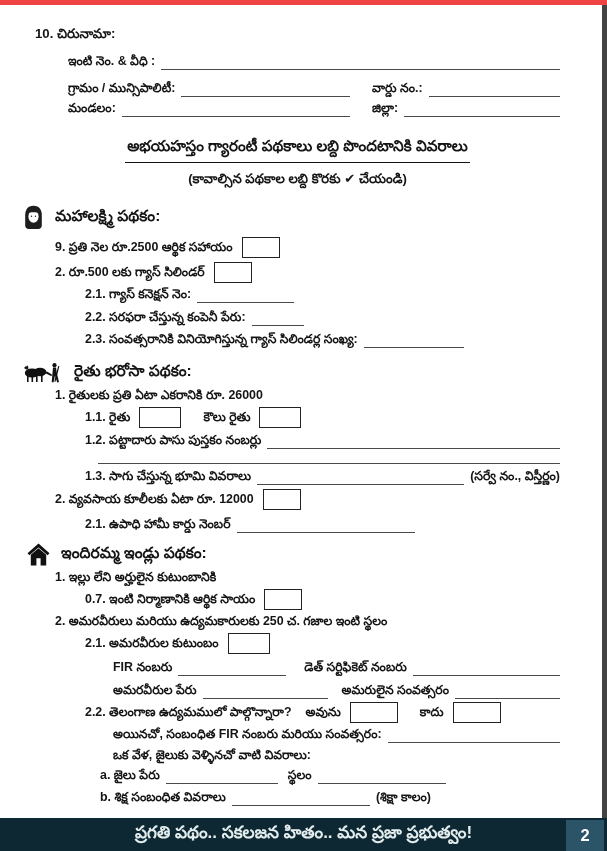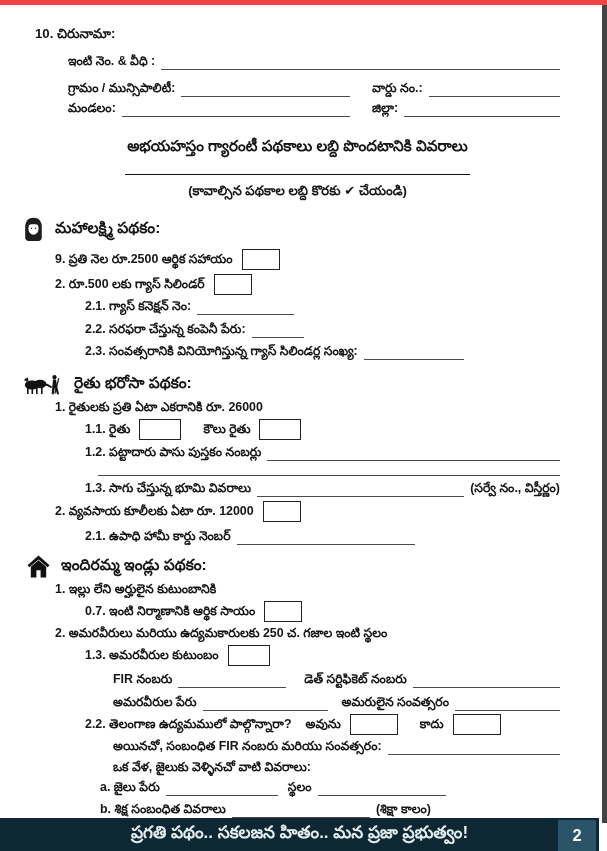--- a/index.html
+++ b/index.html
@@ -46,34 +46,34 @@
   .mt6{margin-top:6px}.mt8{margin-top:3px}.mt10{margin-top:10px}
   .mt11{margin-top:11px}.mt14{margin-top:14px}.mt16{margin-top:16px}
 
   .addr-title { font-size: 13.2px; }
   .addr-grid { display: flex; }
   .addr-left { display: flex; align-items: flex-end; width: 282px; margin-right: 22px; }
   .addr-right { display: flex; align-items: flex-end; flex: 1; }
   .addr-indent { margin-left: 33px; }
 
   .main-title { text-align: center; font-size: 15.2px; margin-top: 20px; }
-  .main-title span { display: inline-block; border-bottom: 1.6px solid #111; padding: 0 2px 16px; text-align: center; }
+  .main-title span { display: inline-block; border-bottom: 1.6px solid #111; padding: 0 2px 4px; text-align: center; }
   .sub-title { text-align: center; font-size: 13.2px; margin-top: 8px; }
 
   .scheme-hdr { display: flex; align-items: center; font-size: 15.5px; }
   .scheme-hdr .icon { flex: none; display: inline-flex; margin-right: 11px; margin-left: -12px; }
   .scheme-hdr.house .icon { margin-left: -8px; }
 
   .line-full { margin-left: 63px; border-bottom: 1.5px solid #4a4a4a; height: 0; }
 
   .hint { margin-left: 6px; flex: none; }
   .lbl2 { margin-left: 14px; }
 
   .footer {
-    position: absolute; left: 0; right: 8px; bottom: 0; height: 33px;
+    position: absolute; left: 0; right: 0; bottom: 0; height: 33px;
     background: #0d2833; color: #e3edee;
     display: flex; align-items: center; justify-content: center;
     font-size: 17px;
   }
   .pagenum {
     position: absolute; right: 3px; top: 2px; bottom: 0; width: 38px;
     background: #2b5468; color: #ffffff;
     display: flex; align-items: center; justify-content: center;
     font-size: 16.5px;
   }
@@ -212,21 +212,21 @@
       <span>1. ఇల్లు లేని అర్హులైన కుటుంబానికి</span>
     </div>
     <div class="row cbrow mt2 ind2">
       <span>0.7. ఇంటి నిర్మాణానికి ఆర్థిక సాయం</span>
       <span class="cb"></span>
     </div>
     <div class="row mt8 ind1">
       <span>2. అమరవీరులు మరియు ఉద్యమకారులకు 250 చ. గజాల ఇంటి స్థలం</span>
     </div>
     <div class="row cbrow mt2 ind2">
-      <span>1.3. అమరవీరుల కుటుంబం</span>
+      <span>2.1. అమరవీరుల కుటుంబం</span>
       <span class="cb mid"></span>
     </div>
     <div class="row mt5 ind3">
       <span>FIR నంబరు</span>
       <span class="fill fx" style="width:108px"></span>
       <span class="lbl2" style="margin-left:18px">డెత్ సర్టిఫికెట్ నంబరు</span>
       <span class="fill"></span>
     </div>
     <div class="row mt6 ind3">
       <span>అమరవీరుల పేరు</span>

